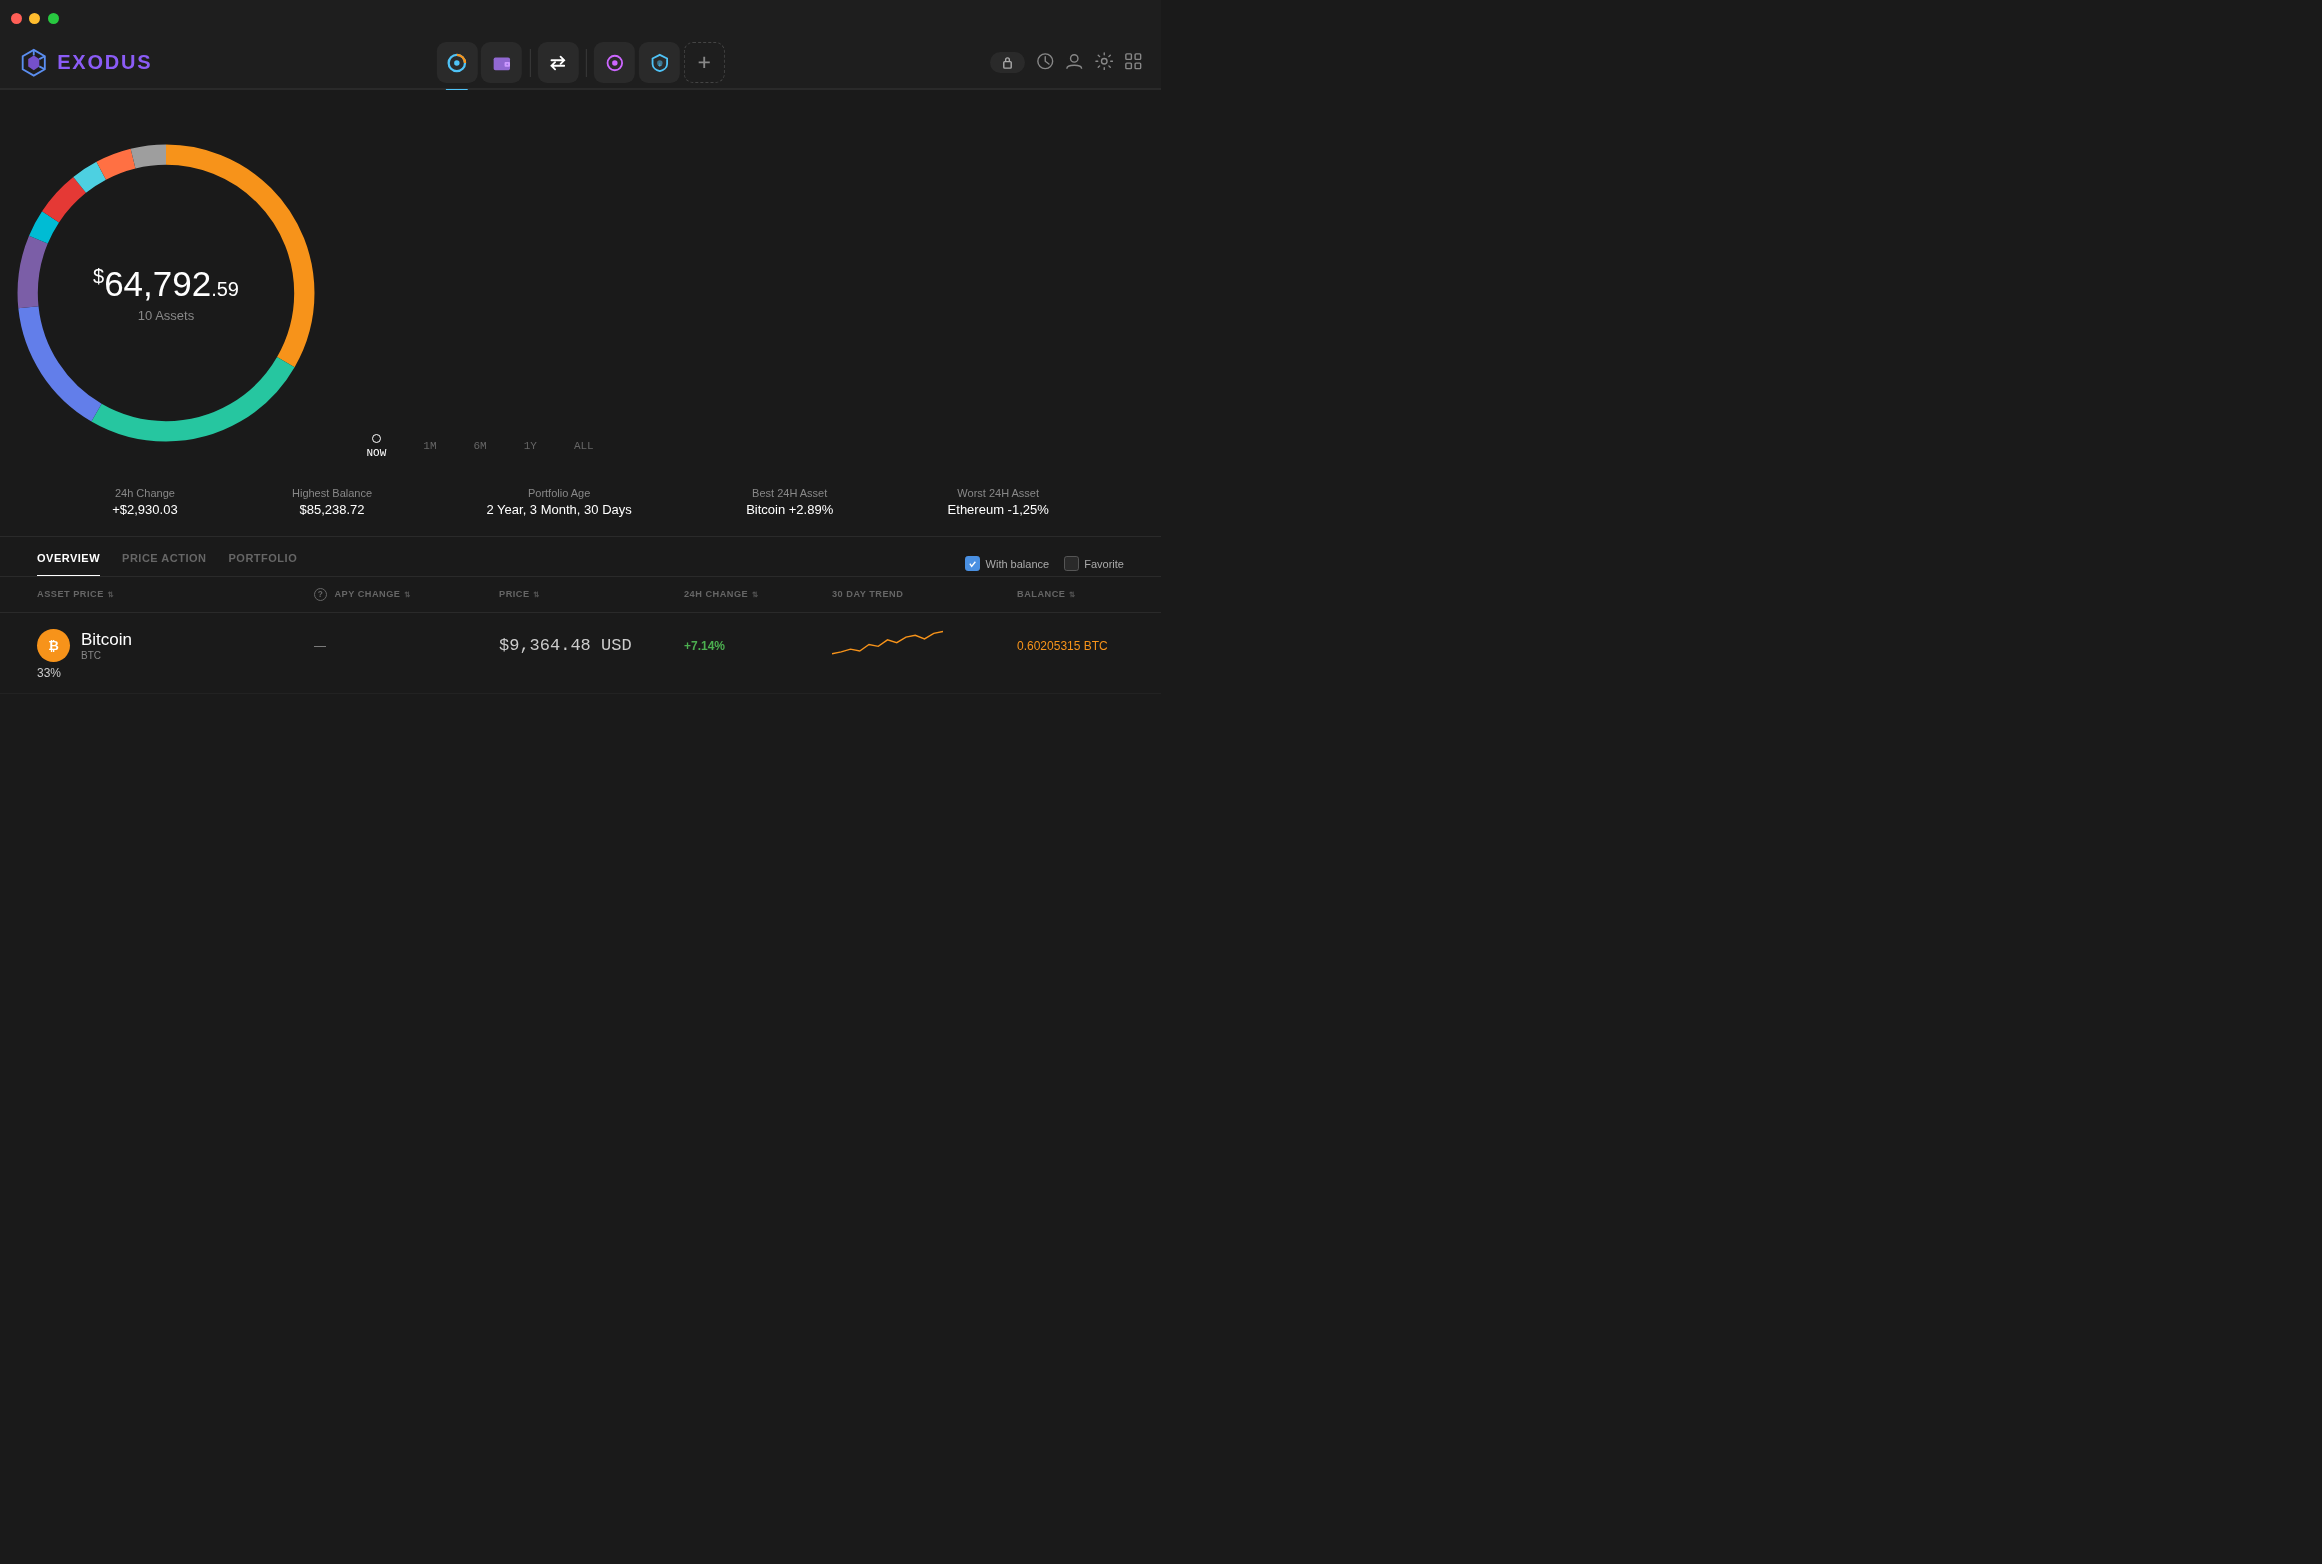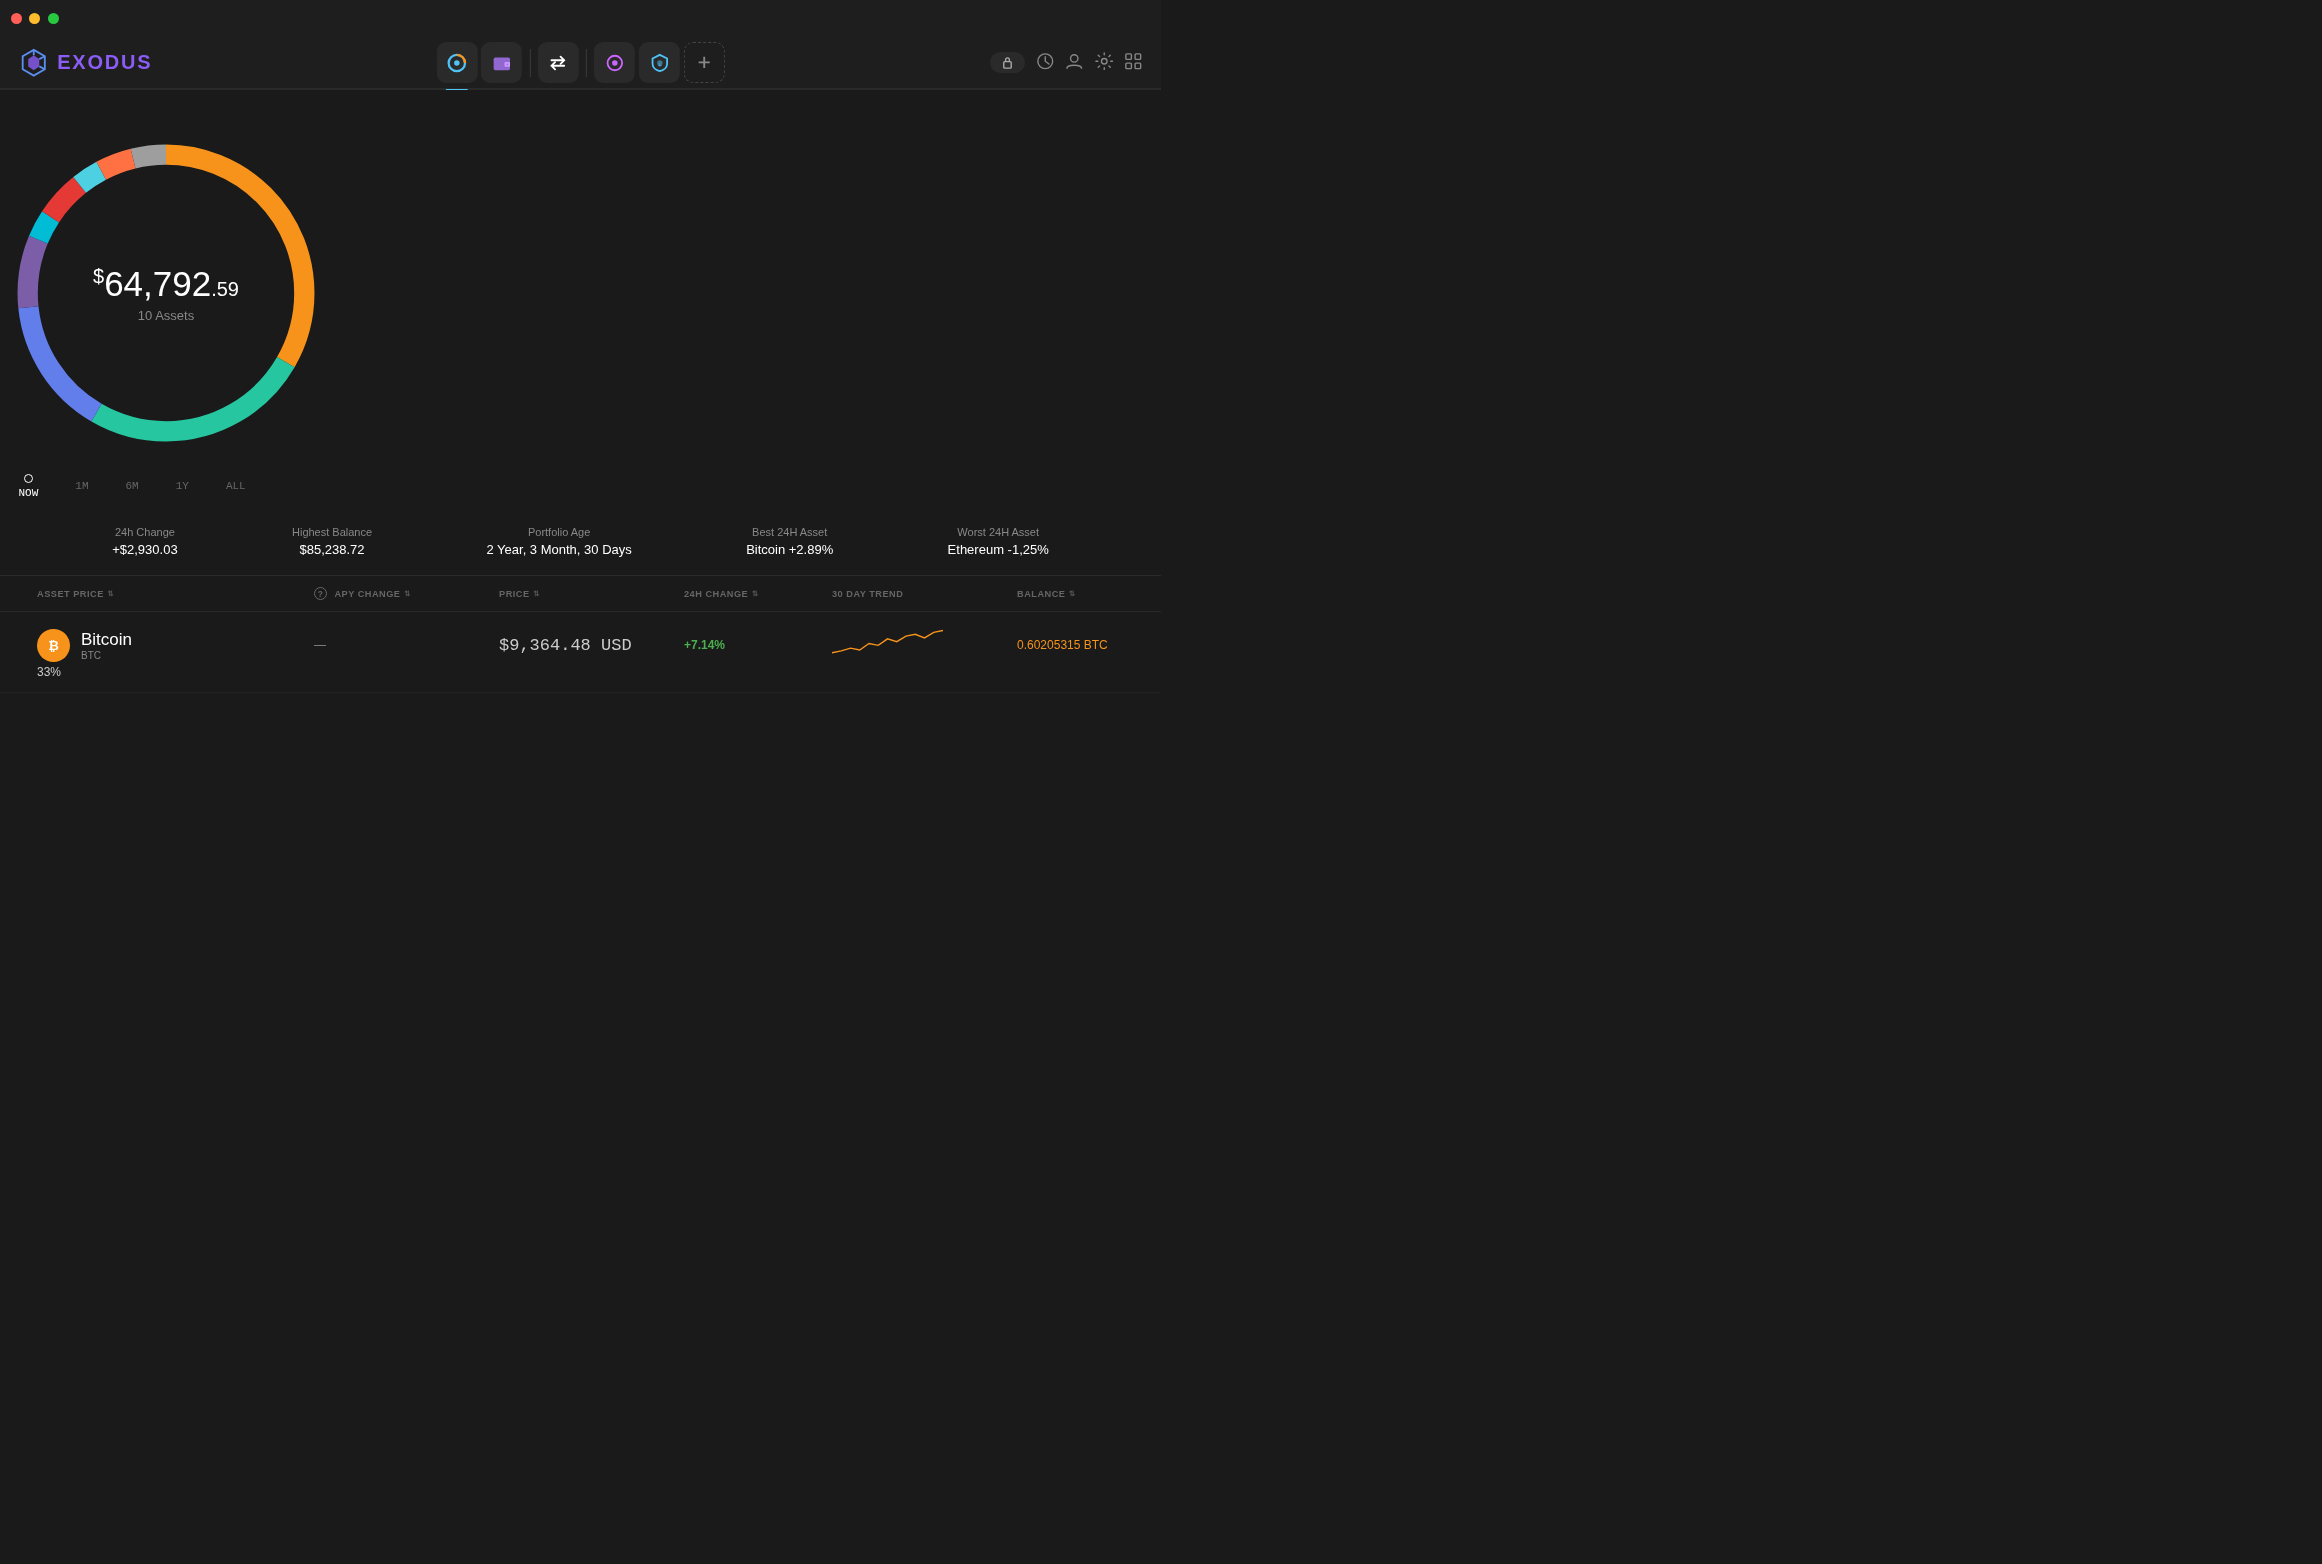--- a/index.html
+++ b/index.html
@@ -111,23 +111,23 @@
     }
 
     
     .main-content {
       padding: 18.5px 0;
     }
 
     
     .chart-section {
       display: flex;
-      flex-direction: column;
-      align-items: flex-start;
+      align-items: flex-end;
       padding: 18.5px 0 9.2px;
+      gap: 16px;
     }
     .donut-container {
       position: relative;
       width: 332px;
       height: 332px;
     }
     .donut-center {
       position: absolute;
       top: 50%; left: 50%;
       transform: translate(-50%, -50%);
@@ -521,20 +521,40 @@
     <div class="stat-item">
       <div class="stat-label">Best 24H Asset</div>
       <div class="stat-value">Bitcoin +2.89%</div>
     </div>
     <div class="stat-item">
       <div class="stat-label">Worst 24H Asset</div>
       <div class="stat-value">Ethereum -1,25%</div>
     </div>
   </div>
 
+  <div class="tabs-row">
+    <div class="tab-item active">OVERVIEW</div>
+    <div class="tab-item">PRICE ACTION</div>
+    <div class="tab-item">PORTFOLIO</div>
+
+    <div class="tabs-right">
+      <div class="filter-option">
+        <div class="filter-checkbox checked">
+          <svg width="9.2" height="9.2" viewBox="0 0 10 10">
+            <polyline points="2,5 4,8 8,3" fill="none" stroke="#fff" stroke-width="1.5"></polyline>
+          </svg>
+        </div>
+        <span>With balance</span>
+      </div>
+      <div class="filter-option">
+        <div class="filter-checkbox"></div>
+        <span>Favorite</span>
+      </div>
+    </div>
+  </div>
 
   <div class="assets-table">
     <div class="table-header">
       <div class="th">
         <span>ASSET PRICE</span>
         <span class="sort-icon">⇅</span>
       </div>
       <div class="th">
         <span style="width:13px;height:13px;border-radius:50%;border:0.9px solid #666;display:inline-flex;align-items:center;justify-content:center;font-size:8.3px;color:#666;margin-right:3.7px;">?</span>
         <span>APY CHANGE</span>

